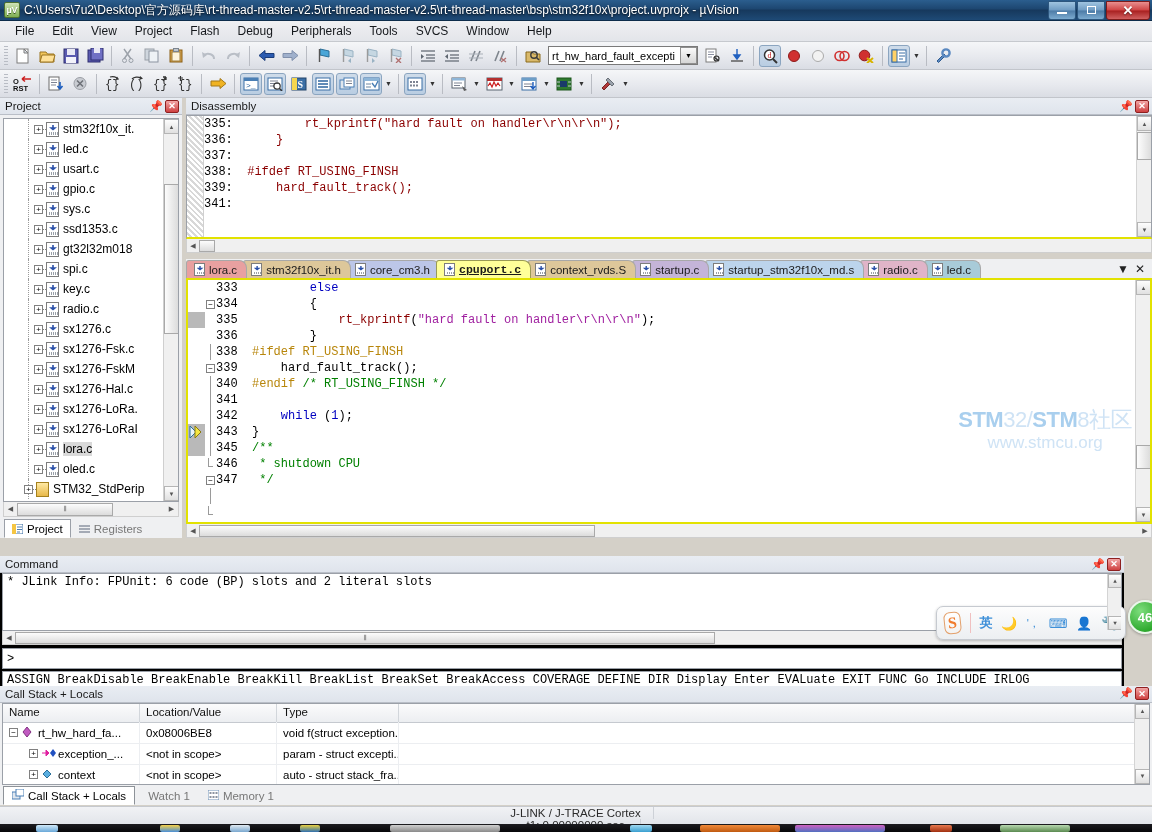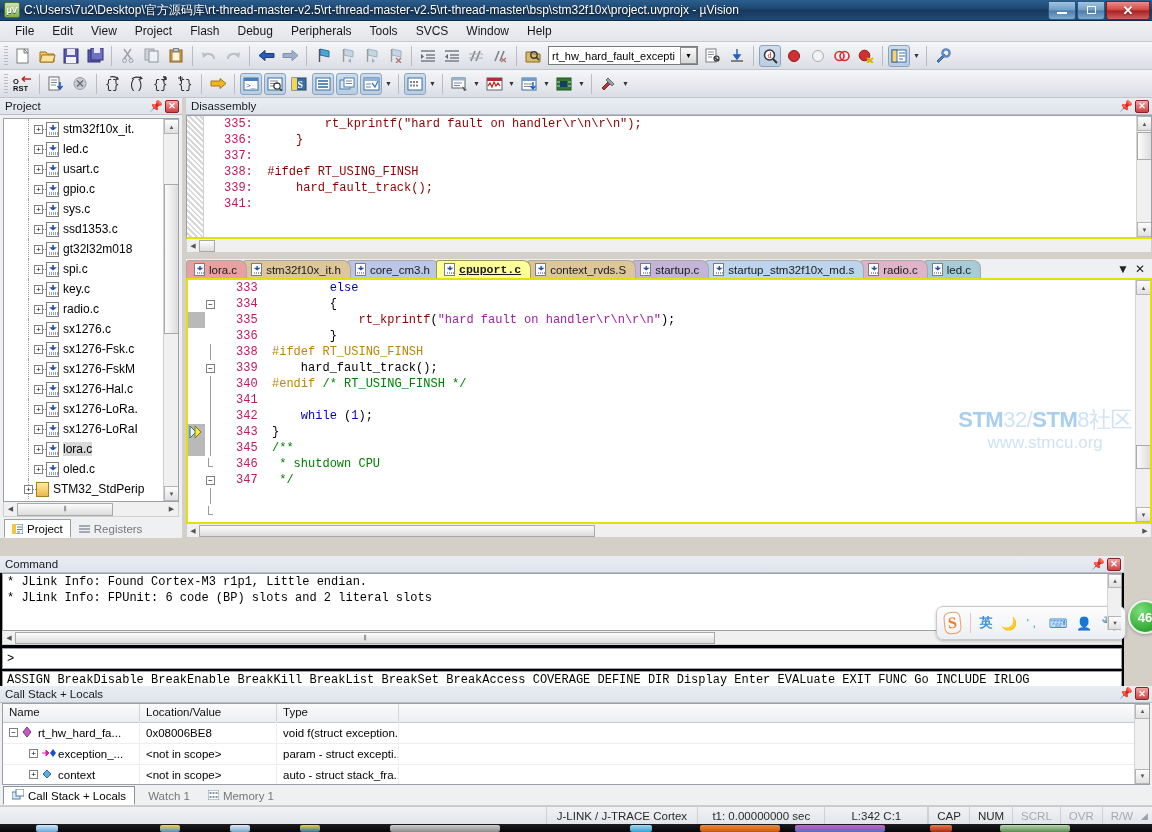--- a/index.html
+++ b/index.html
@@ -230,21 +230,21 @@
   .gutter-hatch {
     width: 17px; flex: 0 0 auto;
     background-image: repeating-linear-gradient(45deg,#ffffff 0 2px,#d8d8d8 2px 4px);
     border-right: 1px solid #d0d0d0;
   }
   .code-area {
     flex: 1 1 auto; position: relative; overflow: hidden;
     font-family: "Liberation Mono", monospace; font-size: 12px;
   }
   .cline { height: 16px; line-height: 16px; white-space: pre; }
-  .ln { color: #be185d; margin-left: 20px; }
+  .ln { color: #000000; }
   .kw { color: #0000c0; font-weight: normal; }
   .pp { color: #b8860b; }
   .cmt { color: #008000; }
   .str { color: #a020a0; }
   .fn  { color: #8b0000; }
   .txt { color: #000; }
   .dis-hsb {
     height: 14px; display:flex; align-items:center;
     background:#f0f0f0; border:1px solid #cfcfcf; border-top:none;
   }
@@ -373,21 +373,21 @@
   .cs-tabs { height:21px; display:flex; align-items:flex-end; padding-left:3px; background:#eff0f2; }
   .cstab { height:19px; display:flex; align-items:center; gap:4px; padding:0 8px;
            font-size:11.5px; color:#777; border:1px solid transparent; border-bottom:none; }
   .cstab.active { background:#fff; color:#000; border-color:#8d9298; border-bottom:1px solid #fff; }
 
   
   #statusbar {
     position: absolute; left:0; top: 806px; width:1152px; height: 18px;
     background: linear-gradient(to bottom,#f1f2f5,#e2e5ea);
     border-top: 1px solid #c6c9ce;
-    display:flex; align-items:center; font-size:11.5px; color:#2a2a2a;
+    display:flex; align-items:center; font-size:11.5px; color:#2a2a2a;flex-direction:column;
   }
   #statusbar .sbcell { padding: 0 8px; height:18px; display:flex; align-items:center;
                        border-right:1px solid #cdd1d7; white-space:nowrap; }
   #statusbar .dim { color:#a5a9af; }
 
   
   #taskbar {
     position:absolute; left:0; top:824px; width:1152px; height:8px;
     background: linear-gradient(to bottom, #1c1c20, #070709);
   }
@@ -1172,21 +1172,20 @@
   </div>
 
   <div id="command">
     <div class="panel-hdr">
       <span>Command</span>
       <span class="spacer"></span>
       <div class="pin">📌</div>
       <div class="xclose">✕</div>
     </div>
     <div id="cmd-out">
-      <div class="cline">* JLink Info: Found Cortex-M3 r1p1, Little endian.</div>
       <div class="cline">* JLink Info: FPUnit: 6 code (BP) slots and 2 literal slots</div>
       <div class="editor-vsb" style="width:14px;">
         <div class="sb-arrow" style="width:14px;height:14px;">▲</div>
         <div class="sb-arrow" style="position:absolute;bottom:0;width:14px;height:14px;">▼</div>
       </div>
     </div>
     <div class="cmd-hsb">
       <div style="width:12px;text-align:center;font-size:7px;color:#555;">◀</div>
       <div class="hsb-thumb" style="width:700px;height:12px;">⦀</div>
     </div>

